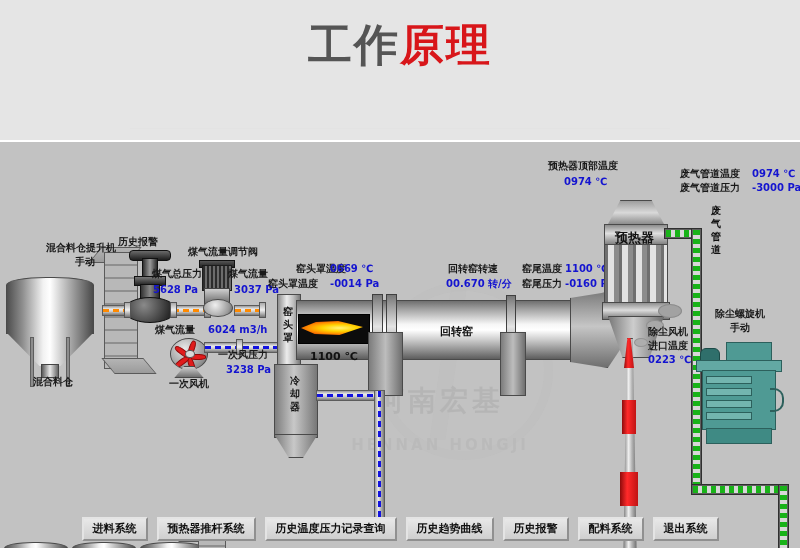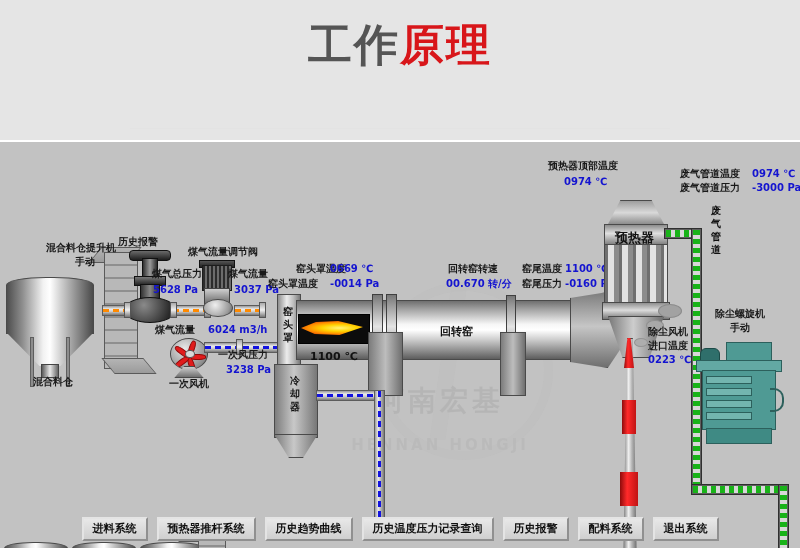--- a/index.html
+++ b/index.html
@@ -422,19 +422,19 @@
   <div style="position:absolute;left:706px;top:258px;width:44px;height:6px;background:#73b5af;border:1px solid #2c605c;"></div>
   <div style="position:absolute;left:706px;top:270px;width:44px;height:6px;background:#73b5af;border:1px solid #2c605c;"></div>
   <div style="position:absolute;left:770px;top:246px;width:12px;height:20px;border:2px solid #2c605c;border-left:none;border-radius:0 10px 10px 0;"></div>
   <div style="position:absolute;left:706px;top:286px;width:64px;height:14px;background:#3f8a84;border:1px solid #2c605c;"></div>
 
 </div>
 
 <div id="btnbar">
   <button class="btn">进料系统</button>
   <button class="btn">预热器推杆系统</button>
+  <button class="btn">历史温度压力记录查询</button>
   <button class="btn">历史趋势曲线</button>
-  <button class="btn">历史温度压力记录查询</button>
   <button class="btn">历史报警</button>
   <button class="btn">配料系统</button>
   <button class="btn">退出系统</button>
 </div>
 <div id="footer-strip"></div>
 
 </body></html>

